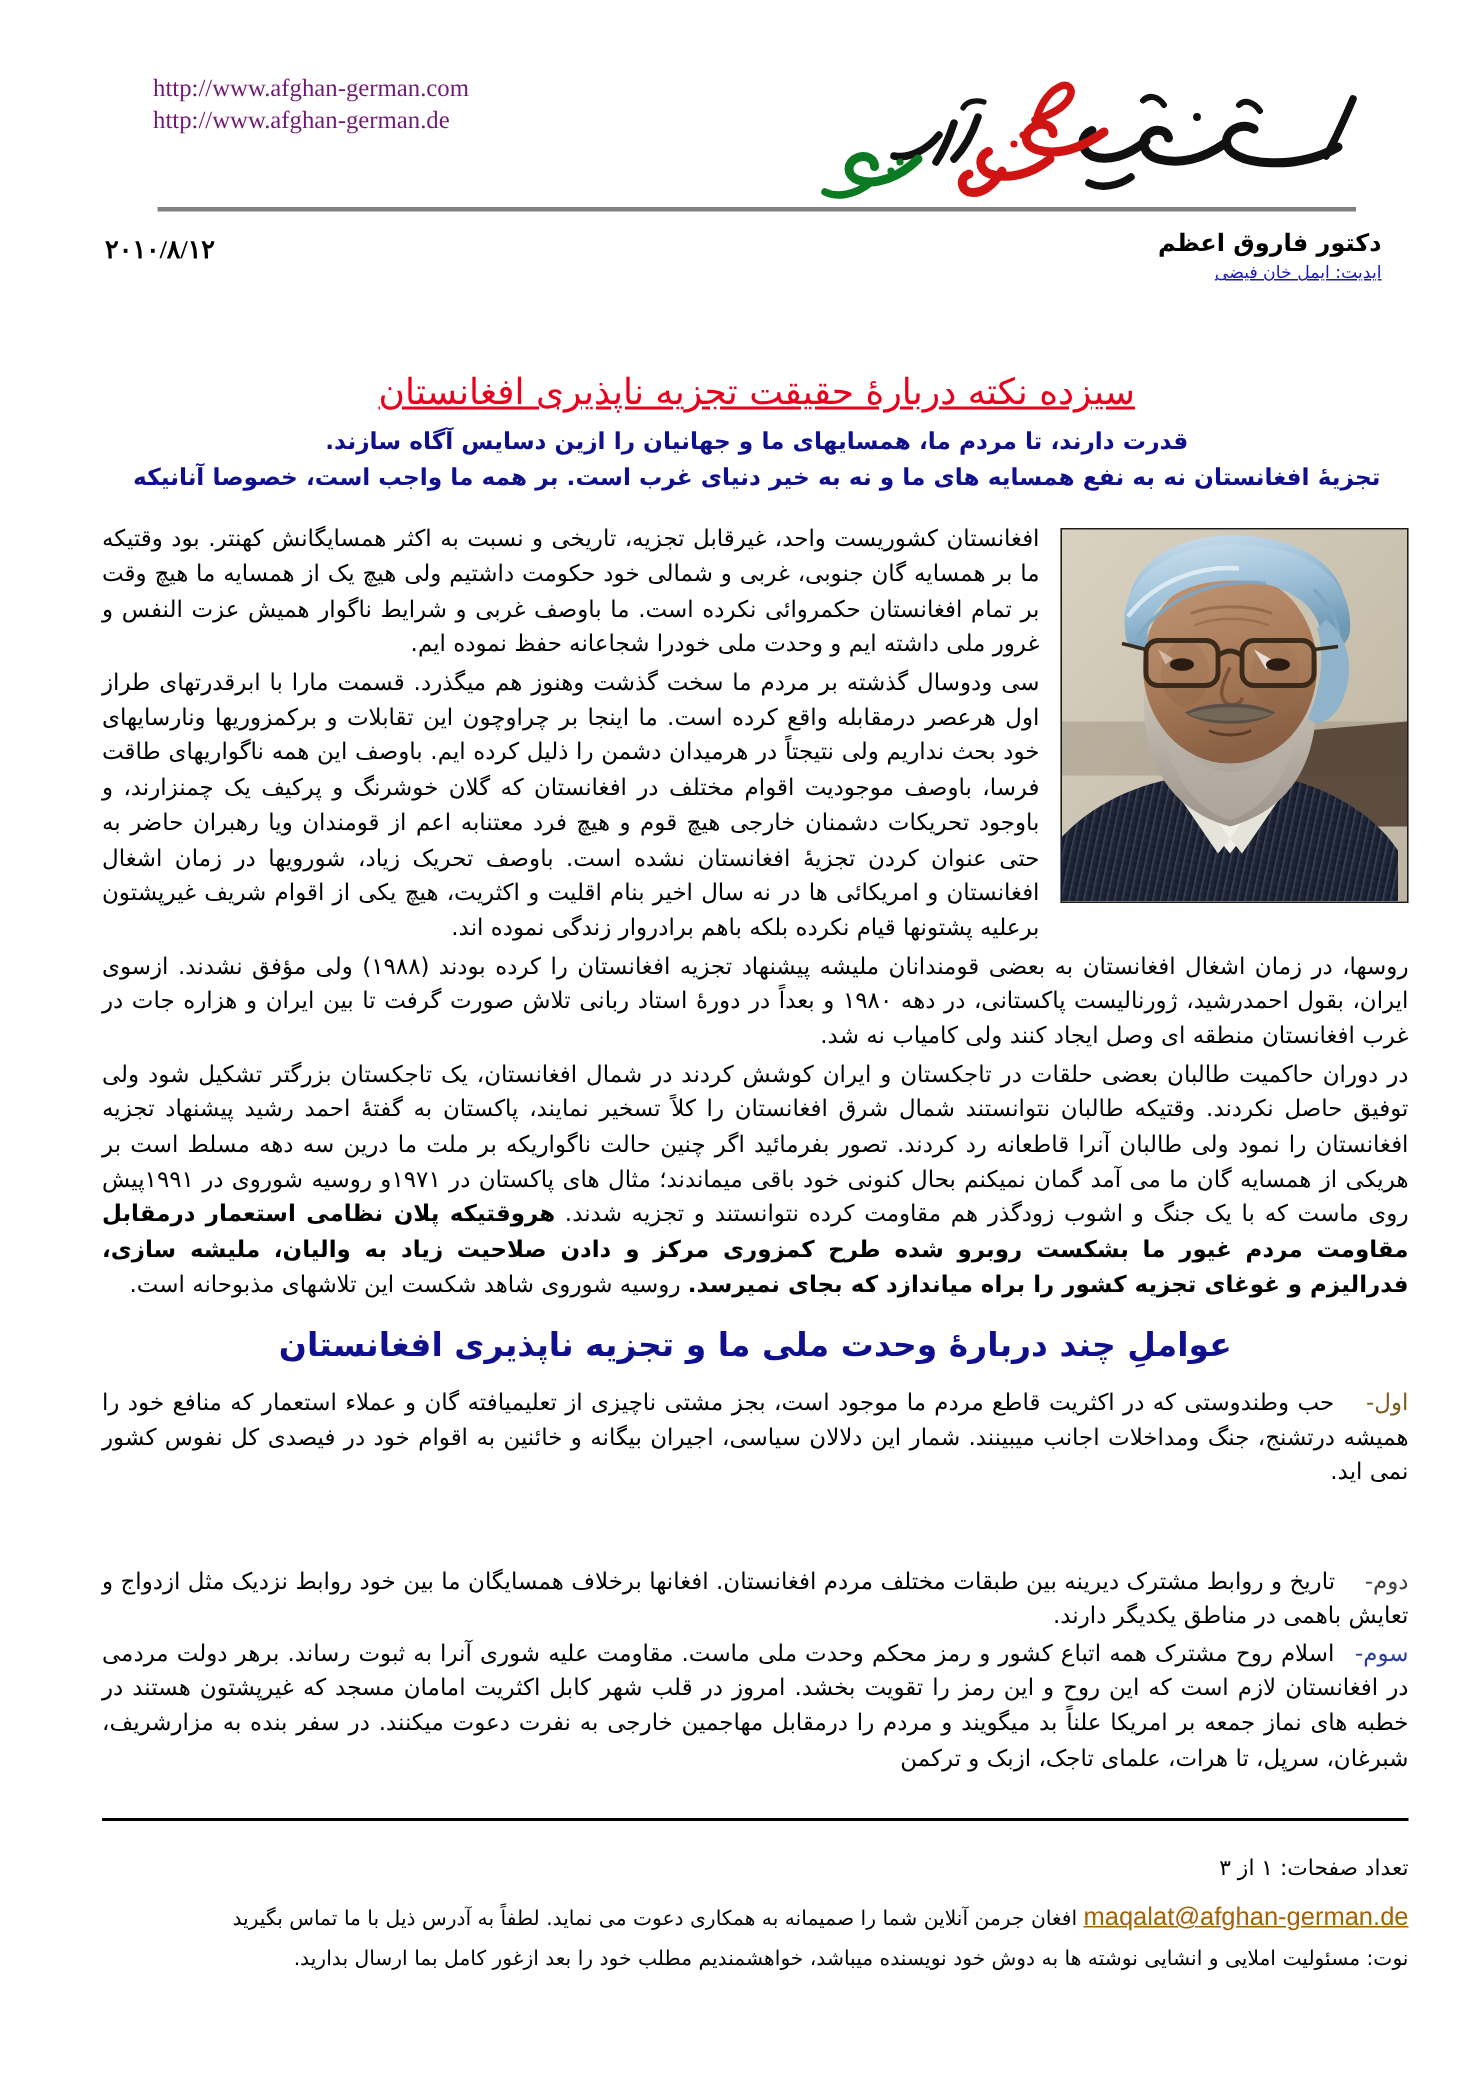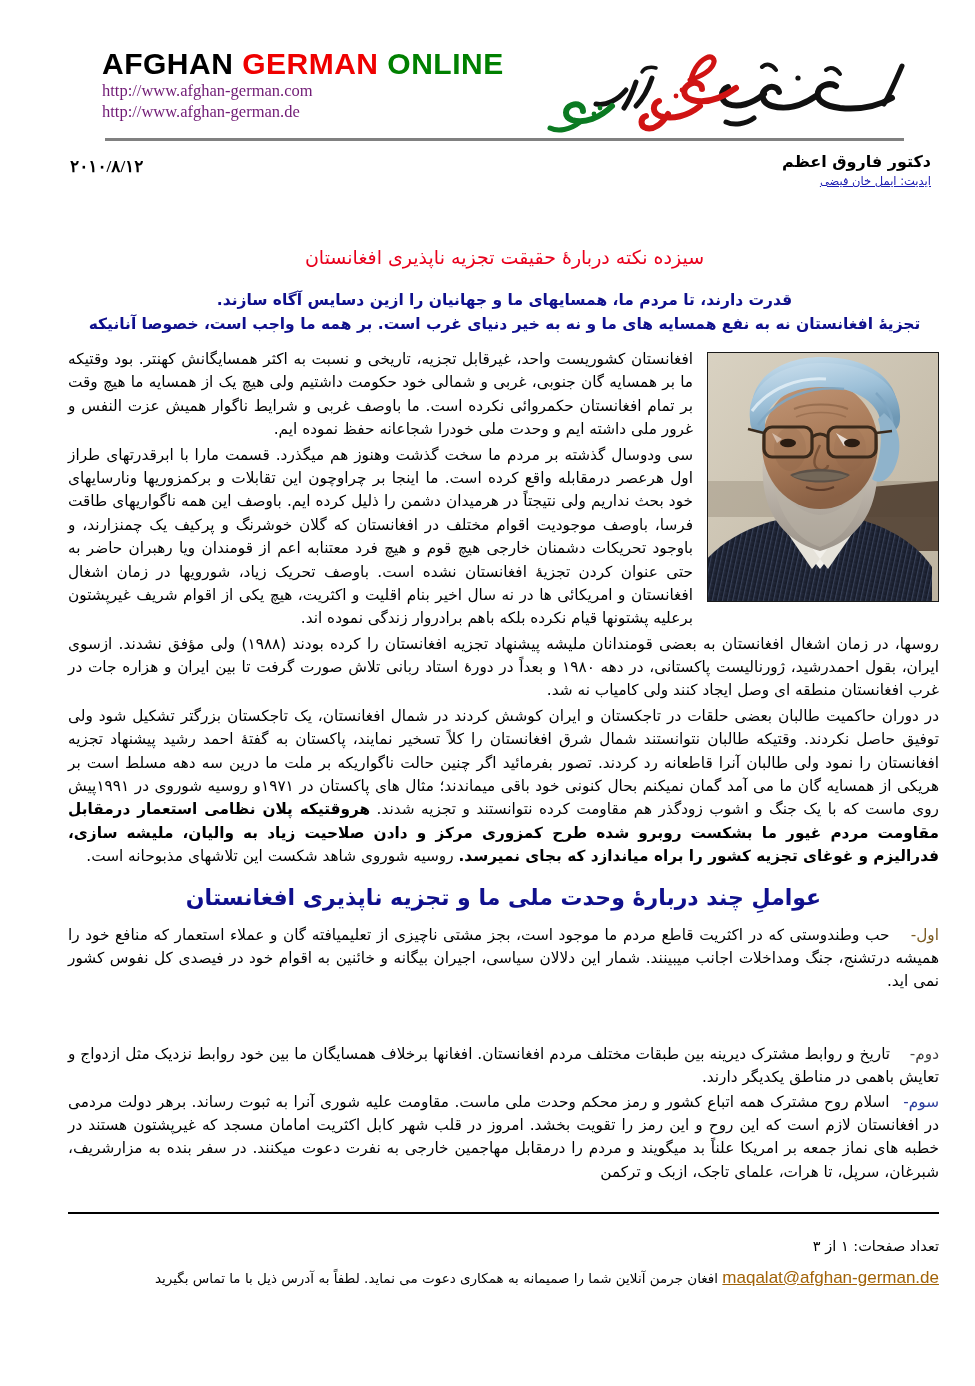--- a/index.html
+++ b/index.html
@@ -73,21 +73,21 @@
     top: 138px;
     height: 3px;
     background: #808080;
   }
 
   
   .byline {
     position: absolute;
     top: 152px;
     left: 70px;
-    right: 44px;
+    right: 54px;
     height: 52px;
   }
   .date {
     position: absolute;
     left: 0;
     top: 4px;
     direction: ltr;
     font-family: "Liberation Serif", serif;
     font-weight: bold;
     font-size: 17px;
@@ -117,24 +117,25 @@
   .title-block {
     position: absolute;
     top: 246px;
     left: 70px;
     right: 36px;
     text-align: center;
     direction: rtl;
   }
   .article-title {
     color: #e8001c;
-    font-size: 19px;
+    font-size: 24px;
     line-height: 1.25;
     font-weight: normal;
-    margin: 0 0 18px 0;
+    margin: 0 0 6px 0;
+    text-decoration: underline;
   }
   .article-subtitle {
     color: #10108c;
     font-size: 15.5px;
     font-weight: bold;
     line-height: 1.55;
     margin: 0;
   }
 
   
@@ -235,25 +236,20 @@
   }
 </style>
 </head>
 <body>
 
 <div class="page">
 
   <div class="masthead">
 
     <div class="brand-block">
-      <div class="brand-title">
-        <span class="w1">AFGHAN</span>
-        <span class="w2">GERMAN</span>
-        <span class="w3">ONLINE</span>
-      </div>
       <div class="brand-url">http://www.afghan-german.com</div>
       <div class="brand-url">http://www.afghan-german.de</div>
     </div>
 
     <div class="logo-wrap">
       <svg width="370" height="92" viewBox="0 0 370 92" xmlns="http://www.w3.org/2000/svg" aria-hidden="true">
 
         <g fill="none" stroke-linecap="round" stroke-linejoin="round">
 
           <path d="M362 22 C356 36 350 50 344 60" stroke="#111" stroke-width="5"></path>
@@ -415,15 +411,16 @@
   </div>
 
   <div class="rule-black"></div>
 
   <div class="footer">
     <div class="page-count">تعداد صفحات: ۱ از ۳</div>
     <div class="footer-invite">
       <a class="footer-email" href="#">maqalat@afghan-german.de</a>
       <span>افغان جرمن آنلاین شما را صمیمانه به همکاری دعوت می نماید. لطفاً  به آدرس ذیل با ما تماس بگیرید</span>
     </div>
+    <div class="footer-note">نوت: مسئولیت املایی و انشایی نوشته ها به دوش خود نویسنده میباشد، خواهشمندیم مطلب  خود را بعد ازغور کامل بما ارسال بدارید.</div>
   </div>
 
 </div>
 
 </body></html>

